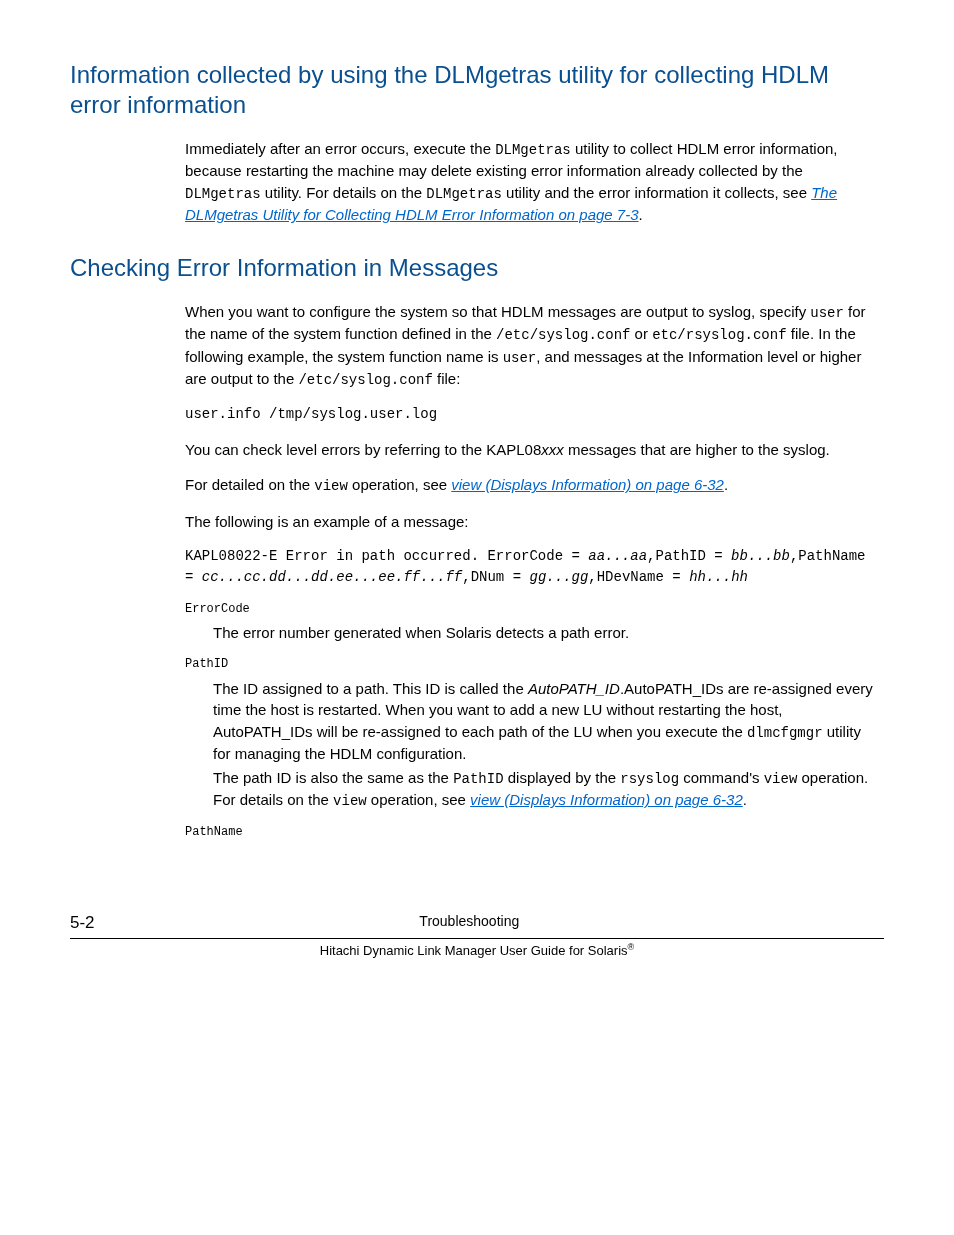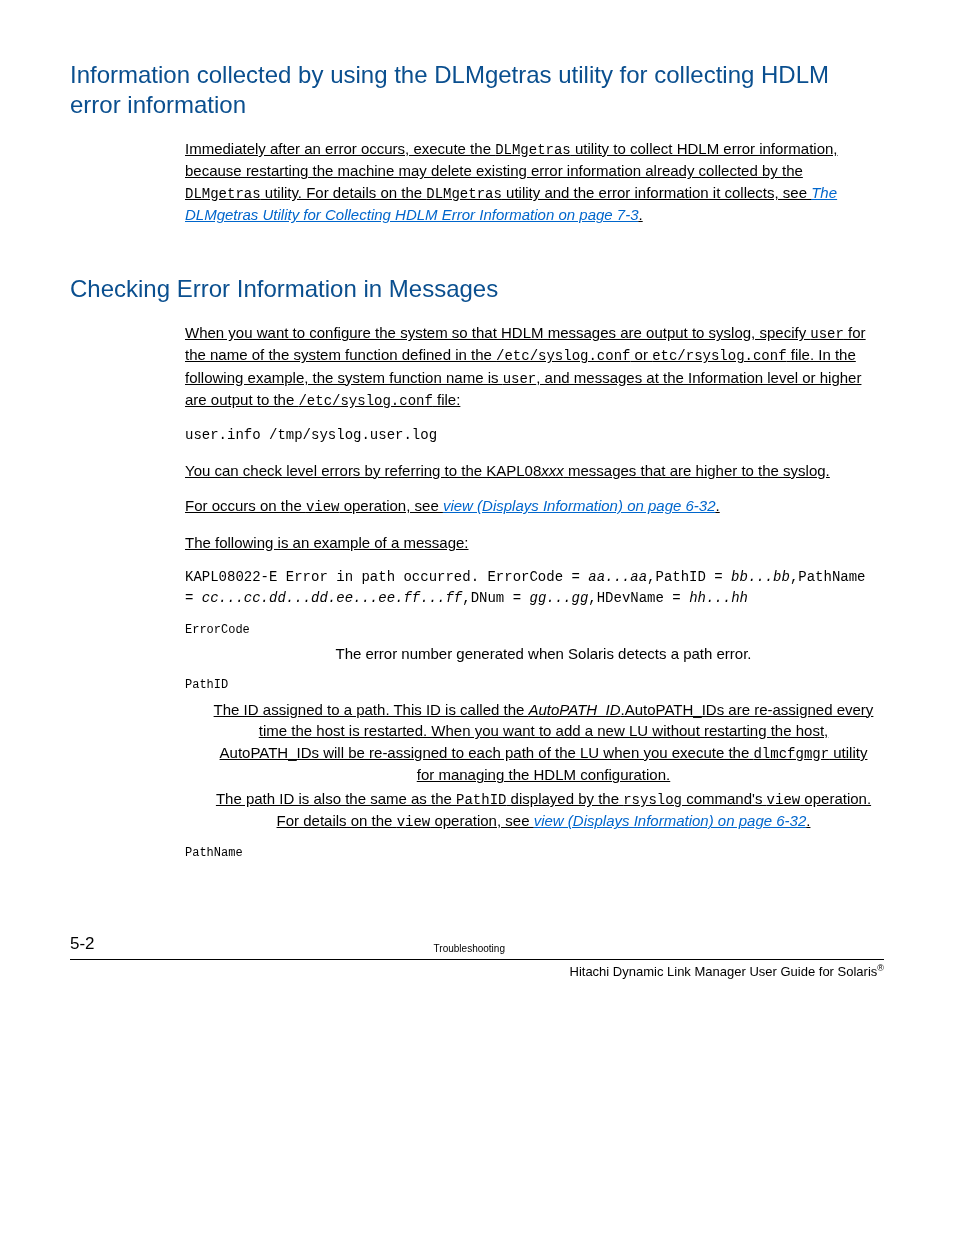--- a/index.html
+++ b/index.html
@@ -18,21 +18,20 @@
     font-weight: normal;
     margin: 0 0 18px 0;
     line-height: 1.25;
   }
   .indent {
     margin-left: 115px;
     margin-right: 10px;
   }
   p {
     margin: 0 0 14px 0;
-    text-decoration: underline;
   }
   .mono {
     font-family: "Courier New", Courier, monospace;
     font-size: 14px;
   }
   .link {
     color: #0066cc;
     text-decoration: underline;
     font-style: italic;
   }
@@ -44,75 +43,74 @@
     word-wrap: break-word;
   }
   .ital { font-style: italic; }
   .dt {
     font-family: "Courier New", Courier, monospace;
     font-size: 12px;
     margin: 4px 0 4px 0;
   }
   .dd {
     margin: 0 0 12px 28px;
-    text-align: center;
   }
   .footer {
     position: relative;
     margin-top: 70px;
   }
   .footer-line {
     display: flex;
     justify-content: space-between;
-    align-items: flex-end;
+    align-items: flex-start;
     border-bottom: 1px solid #000;
     padding-bottom: 2px;
   }
   .page-num {
     font-size: 17px;
   }
   .footer-center {
-    font-size: 10px;
+    font-size: 14px;
     text-align: center;
     flex: 1;
   }
   .footer-guide {
-    text-align: right;
+    text-align: center;
     font-size: 13px;
     margin-top: 2px;
   }
   sup { font-size: 0.7em; }
 </style>
 </head>
 <body>
 
 <h1>Information collected by using the DLMgetras utility for collecting HDLM error information</h1>
 
 <div class="indent">
   <p>
     <span>Immediately after an error occurs, execute the </span><span class="mono">DLMgetras</span><span> utility to collect HDLM error information, because restarting the machine may delete existing error information already collected by the </span><span class="mono">DLMgetras</span><span> utility. For details on the </span><span class="mono">DLMgetras</span><span> utility and the error information it collects, see </span><a href="#" class="link">The DLMgetras Utility for Collecting HDLM Error Information on page 7-3</a><span>.</span>
   </p>
 </div>
 
-<h1 style="margin-top:48px;">Checking Error Information in Messages</h1>
+<h1 style="margin-top:27px;">Checking Error Information in Messages</h1>
 
 <div class="indent">
   <p>
     <span>When you want to configure the system so that HDLM messages are output to syslog, specify </span><span class="mono">user</span><span> for the name of the system function defined in the </span><span class="mono">/etc/syslog.conf</span><span> or </span><span class="mono">etc/rsyslog.conf</span><span> file. In the following example, the system function name is </span><span class="mono">user</span><span>, and messages at the Information level or higher are output to the </span><span class="mono">/etc/syslog.conf</span><span> file:</span>
   </p>
 
   <pre class="codeblock">user.info /tmp/syslog.user.log</pre>
 
   <p>
     <span>You can check level errors by referring to the KAPL08</span><span class="ital">xxx</span><span> messages that are higher to the syslog.</span>
   </p>
 
 
   <p>
-    <span>For occurs on the </span><span class="mono">view</span><span> operation, see </span><a href="#" class="link">view (Displays Information) on page 6-32</a><span>.</span>
+    <span>For detailed on the </span><span class="mono">view</span><span> operation, see </span><a href="#" class="link">view (Displays Information) on page 6-32</a><span>.</span>
   </p>
 
   <p>The following is an example of a message:</p>
 
   <pre class="codeblock"><span>KAPL08022-E Error in path occurred. ErrorCode = </span><span class="ital">aa...aa</span><span>,PathID = </span><span class="ital">bb...bb</span><span>,PathName = </span><span class="ital">cc...cc.dd...dd.ee...ee.ff...ff</span><span>,DNum = </span><span class="ital">gg...gg</span><span>,HDevName = </span><span class="ital">hh...hh</span></pre>
 
 
   <div class="dt">ErrorCode</div>
   <div class="dd">The error number generated when Solaris detects a path error.</div>
 

